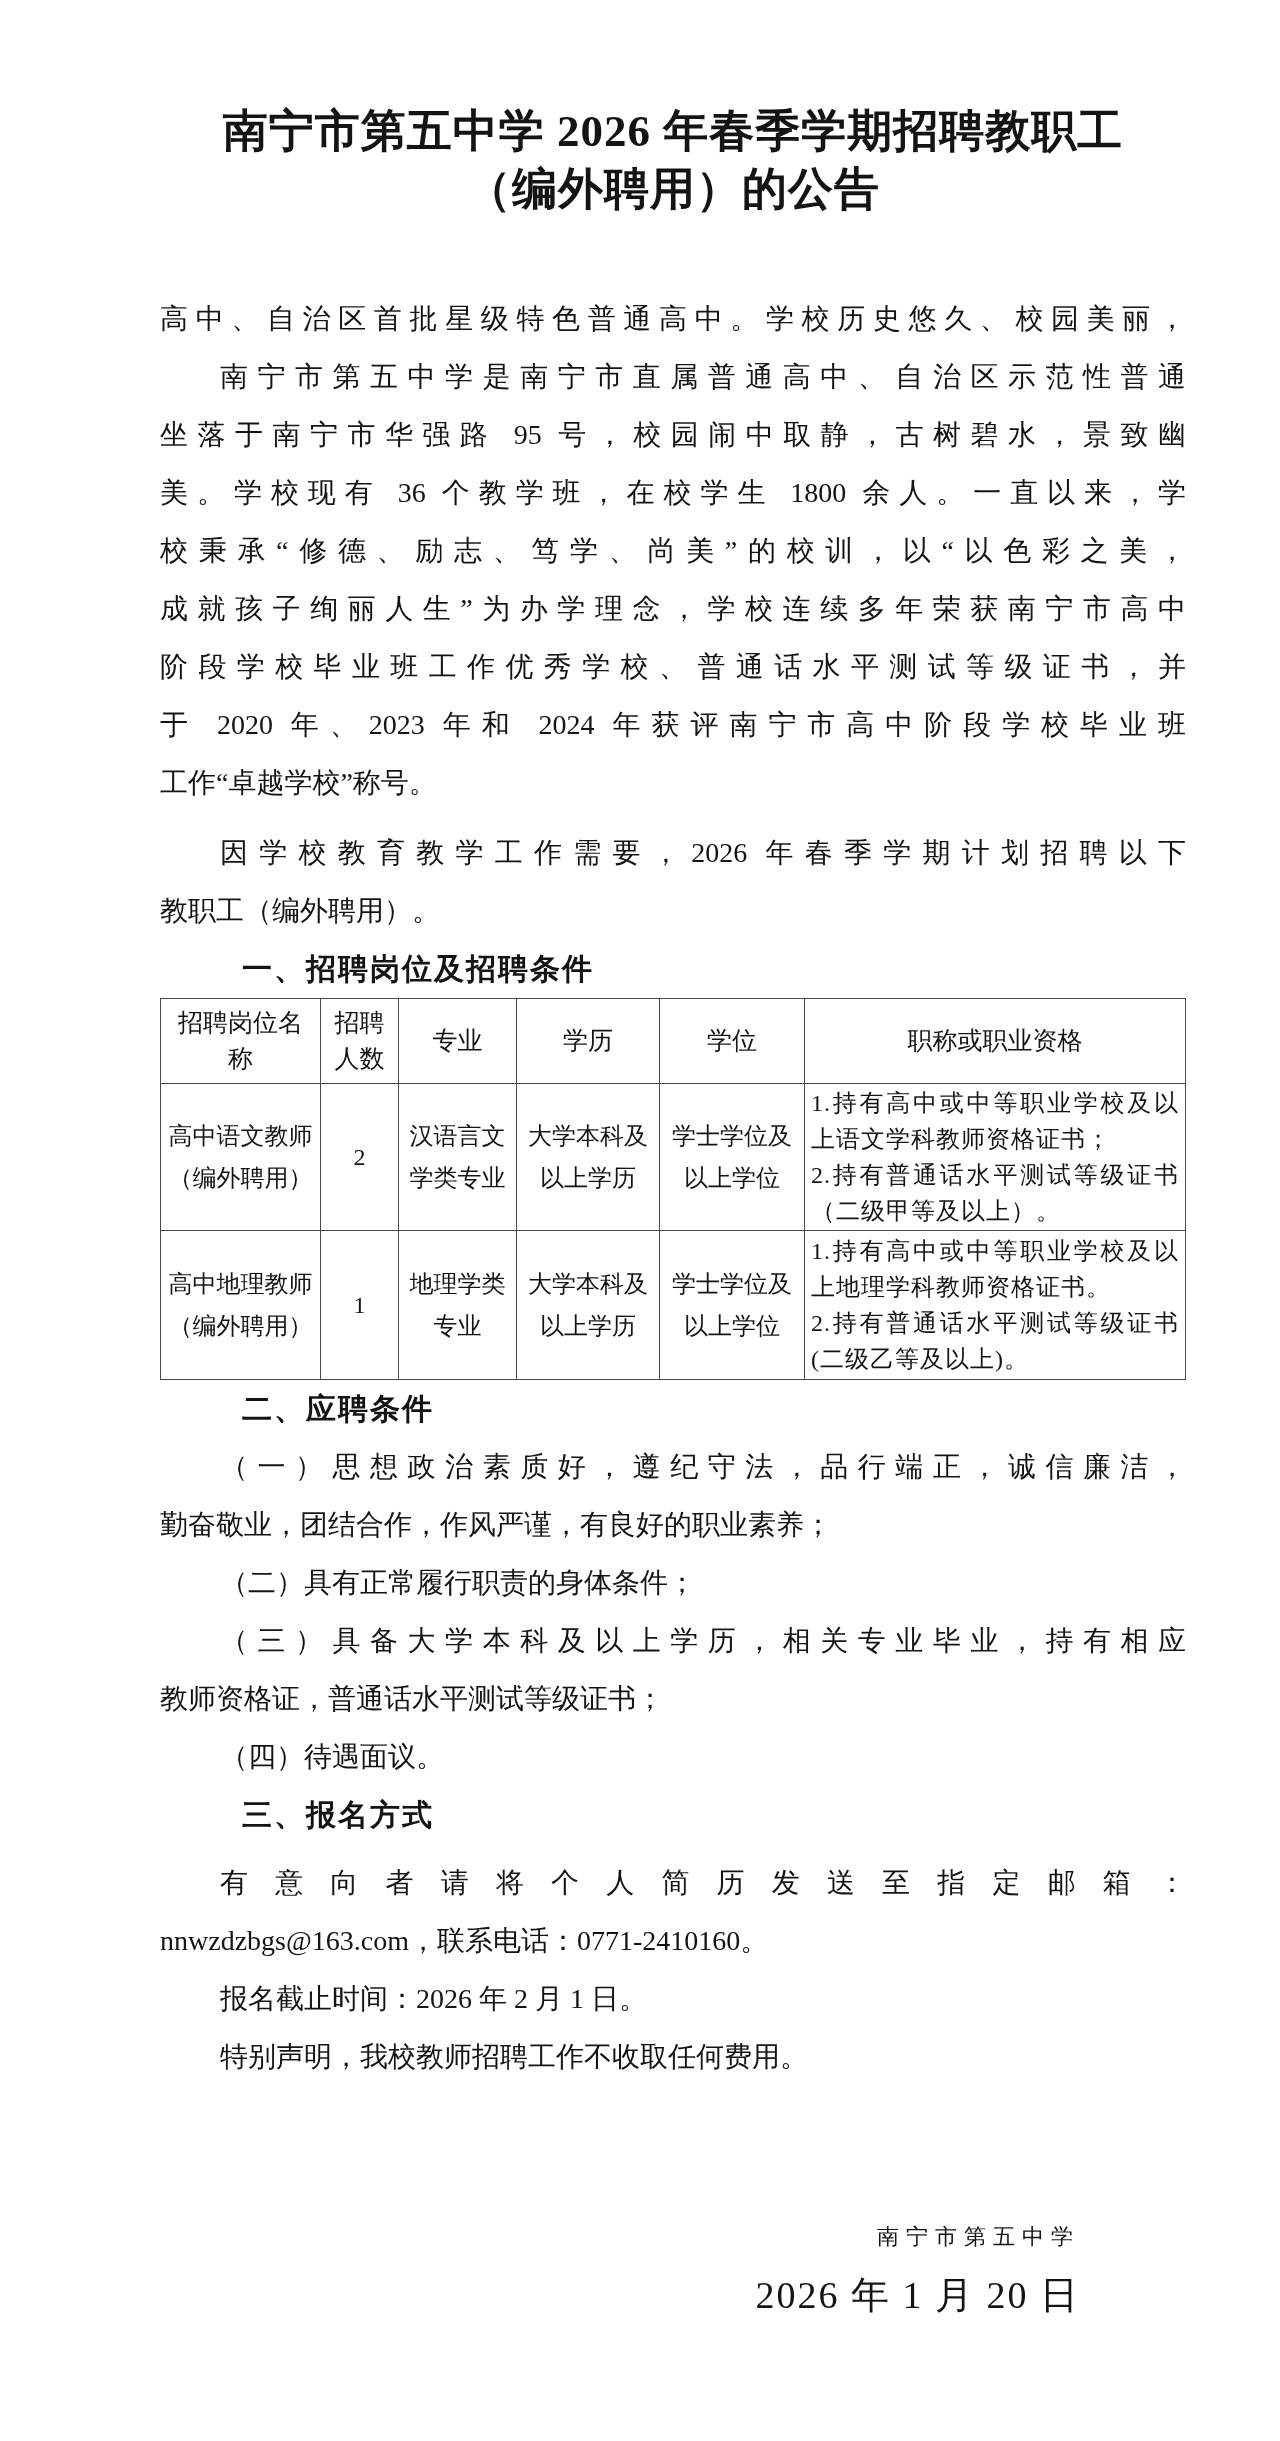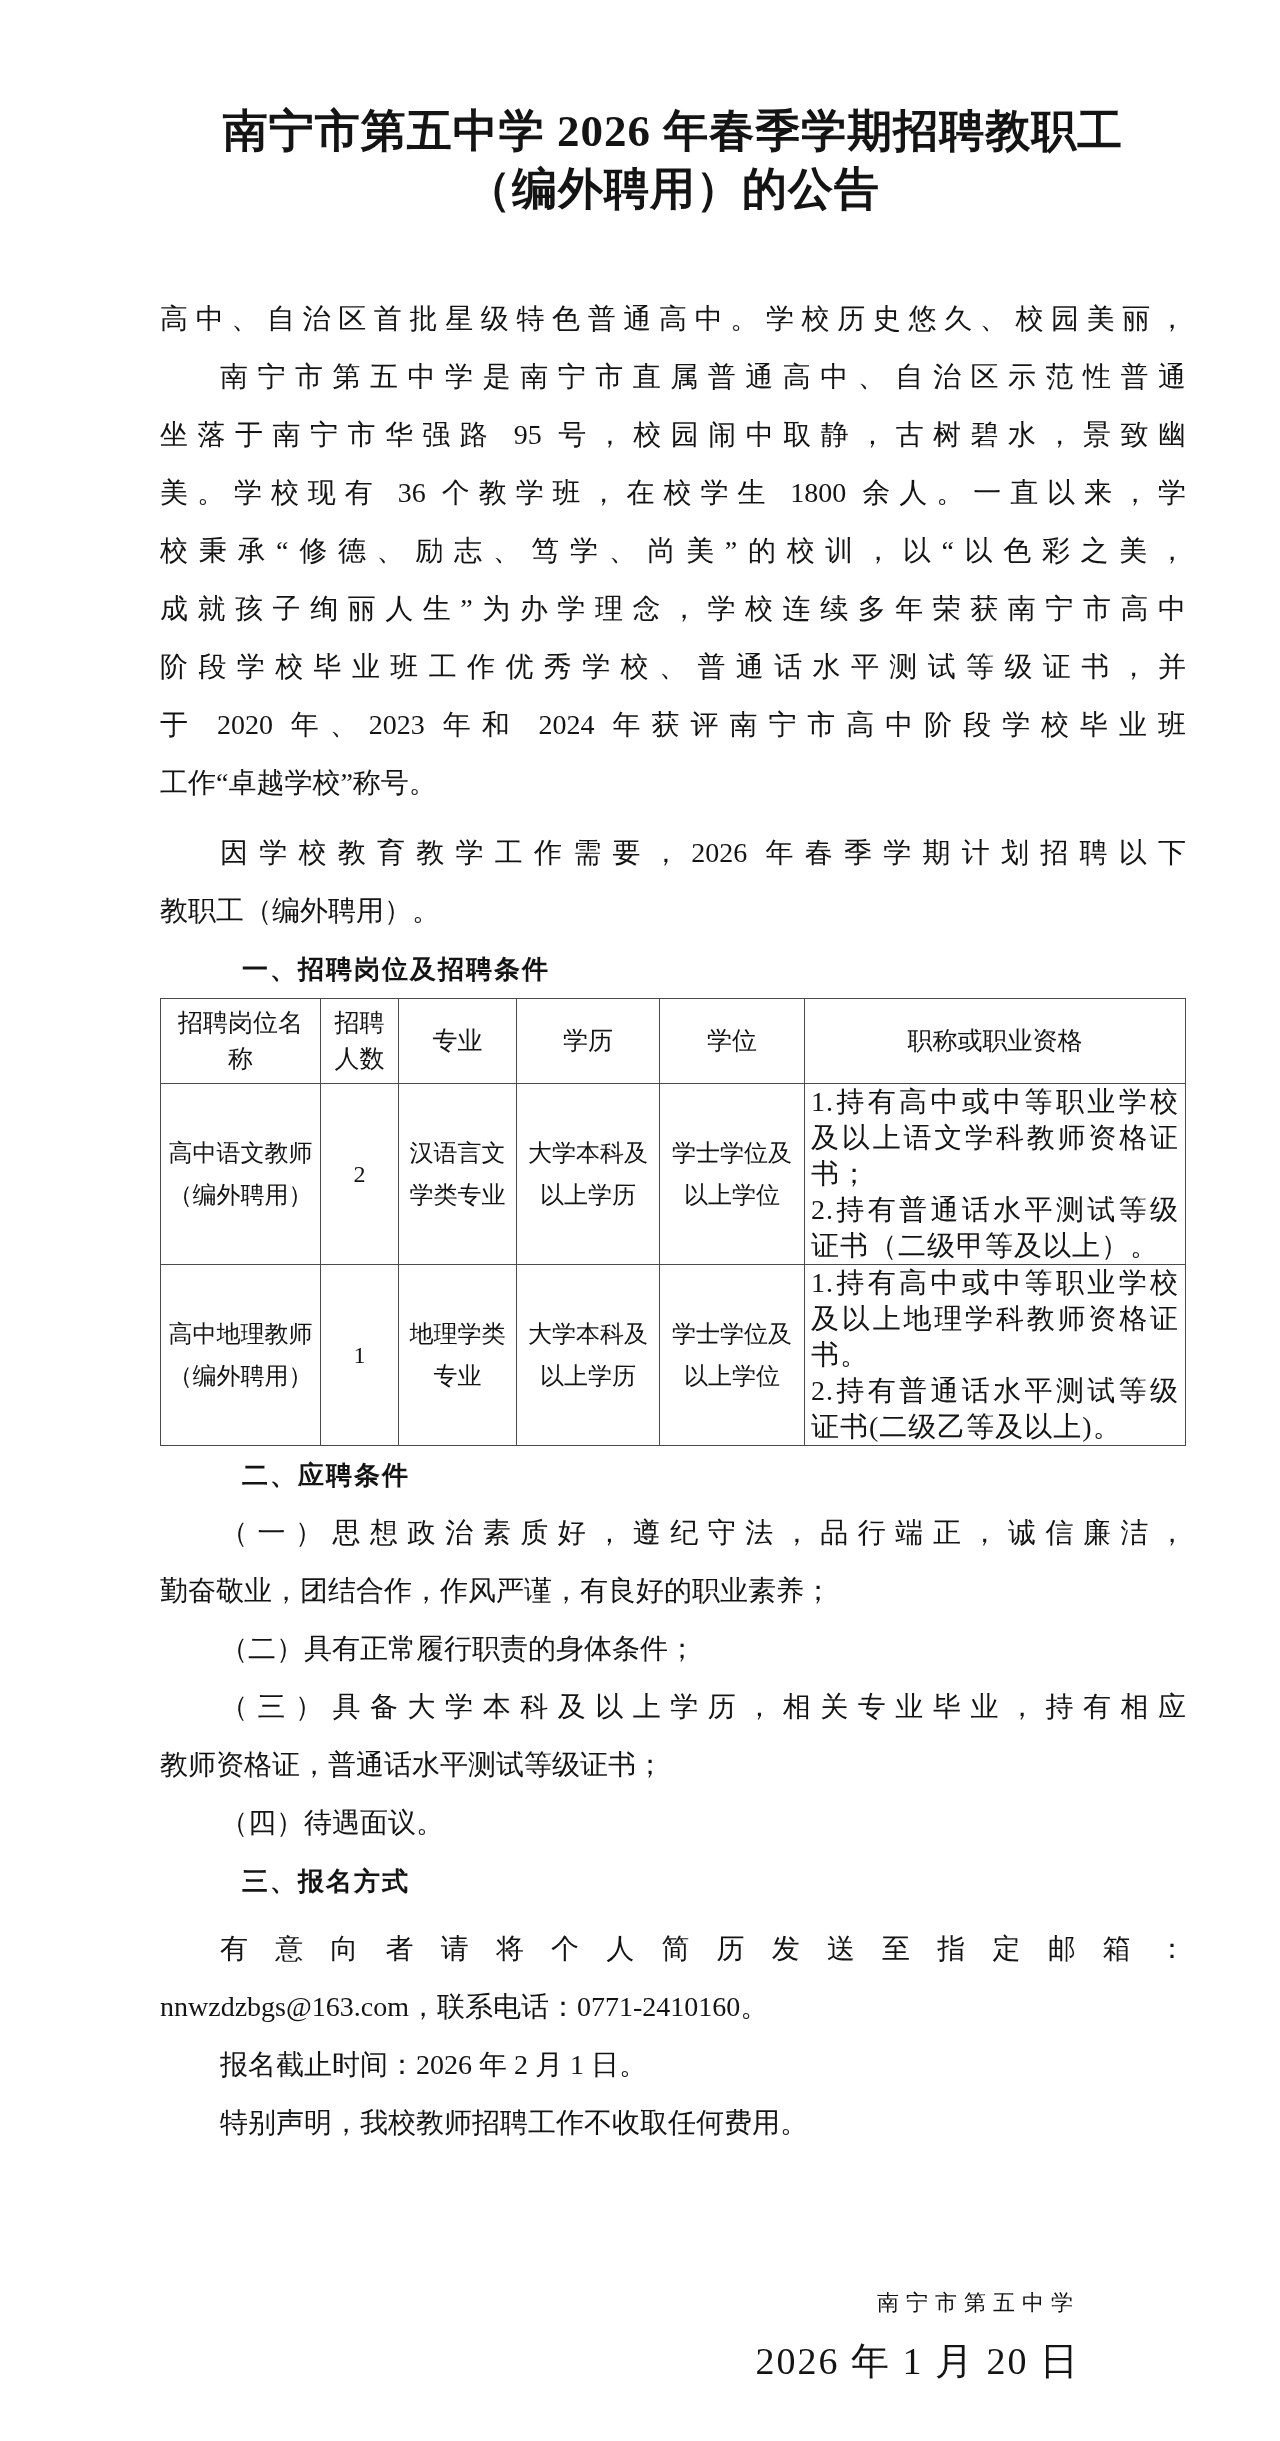--- a/index.html
+++ b/index.html
@@ -24,41 +24,41 @@
 
   .mt-p1{margin-top:72px;}
   .mt-p2{margin-top:12px;}
   .mt-h1{margin-top:8px;}
   .mt-h2{margin-top:12px;}
   .mt-s3{margin-top:10px;}
   .mt-sig{margin-top:122px;}
 
   .sec-h{
     margin:0;font-family:"Liberation Sans","DejaVu Sans",sans-serif;
-    font-size:26px;font-weight:bold;line-height:58px;text-indent:82px;letter-spacing:2px;
+    font-size:30px;font-weight:bold;line-height:58px;text-indent:82px;letter-spacing:2px;
   }
 
   table.rtable{
     width:1025px;border-collapse:collapse;table-layout:fixed;
     margin:0;
   }
   table.rtable th,table.rtable td{
     border:1px solid #4a4a4a;
     font-weight:normal;
     vertical-align:middle;
     padding:0 6px;
     overflow:hidden;
   }
   table.rtable th{
     height:84px;font-size:25px;line-height:36px;text-align:center;
   }
   tr.r1 td{height:146px;}
   tr.r2 td{height:148px;}
   td.c-center{font-size:24px;line-height:42px;text-align:center;}
-  td.c-qual{font-size:28px;line-height:36px;text-align:left;padding:0 11px;letter-spacing:1px;margin-top:40px;}
+  td.c-qual{font-size:24px;line-height:36px;text-align:left;padding:0 11px;letter-spacing:1px;margin-top:40px;}
   td.c-qual .q{text-align:justify;}
 
   .signature{padding-right:106px;text-align:right;}
   .signature .org{font-size:22px;line-height:58px;letter-spacing:7px;}
   .signature .date{font-size:38px;line-height:58px;letter-spacing:2px;}
 </style>
 </head>
 <body>
 
 <div class="page">

